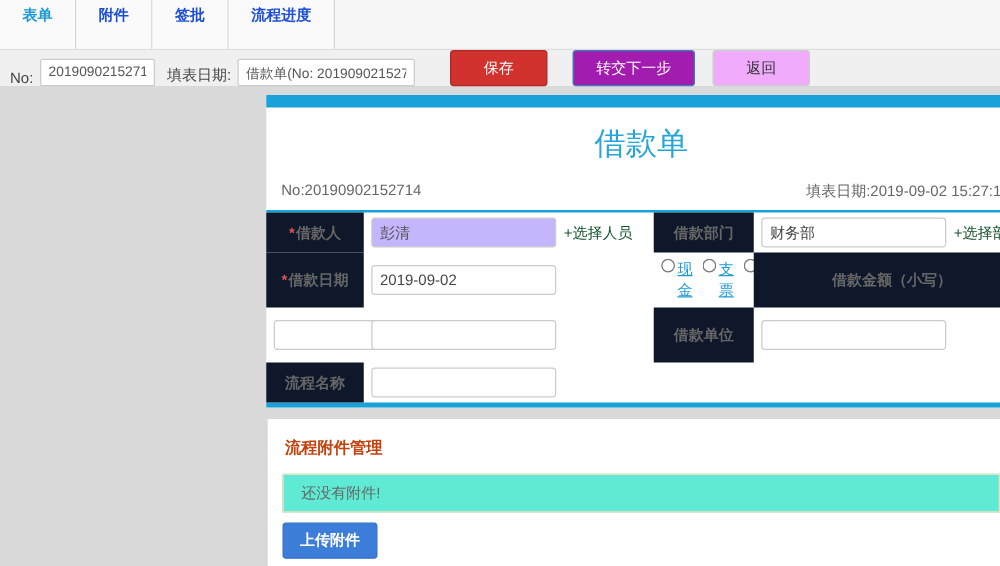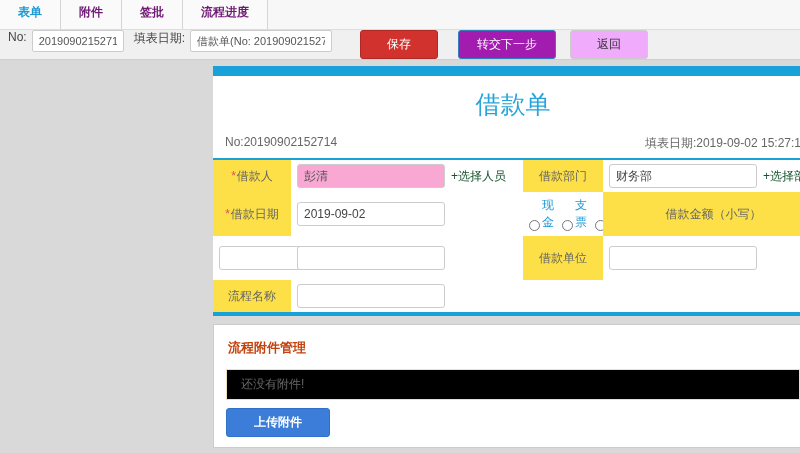--- a/index.html
+++ b/index.html
@@ -1,60 +1,60 @@
 <!DOCTYPE html>
 <html><head>
 <meta charset="utf-8">
 <style>
   * { margin:0; padding:0; box-sizing:border-box; }
   html,body { width:800px; height:453px; overflow:hidden; }
   body { background:#d9d9d9; font-family:"Liberation Sans","DejaVu Sans",sans-serif; font-size:12px; color:#333; }
 
   
-  .tabbar { display:flex; background:#f7f7f7; border-bottom:1px solid #ddd; height:30px; }
-  .tab { padding:4px 18px; font-size:12px; font-weight:bold; color:#701a75; border-right:1px solid #d5d5d5; background:#fafafa; cursor:pointer; }
+  .tabbar { display:flex; background:#f7f7f7; border-bottom:1px solid #ddd; height:40px; }
+  .tab { padding:4px 18px; font-size:12px; font-weight:bold; color:#1d4ed8; border-right:1px solid #d5d5d5; background:#fafafa; cursor:pointer; }
   .tab.active { color:#1d9ad4; }
 
   
-  .toolbar { display:flex; align-items:flex-start; height:30px; background:#f0f0f0; border-bottom:1px solid #cfcfcf; padding:0 8px; }
+  .toolbar { display:flex; align-items:flex-end; height:30px; background:#f0f0f0; border-bottom:1px solid #cfcfcf; padding:0 8px; }
   .toolbar label { color:#444; margin-right:5px; }
   .toolbar input { height:22px; border:1px solid #ccc; border-radius:2px; background:#fff; padding:0 6px; font-size:11px; color:#555; font-family:inherit; }
   .in-no { width:92px; }
   .in-pname { width:142px; margin-right:28px; }
   .btn { display:inline-block; border-radius:3px; font-size:12px; padding:5px 26px; cursor:pointer; border:1px solid transparent; }
   .btn-save { background:#d2322d; border-color:#ac2925; color:#fff; margin-right:20px; }
   .btn-next { background:#a21caf; border-color:#357ebd; color:#fff; padding:5px 18px; margin-right:14px; }
   .btn-back { background:#f0abfc; border-color:#ccc; color:#333; }
 
   
   .main { margin-left:213px; width:600px; }
 
   
   .panel-form { background:#fff; margin-top:6px; }
   .blue-bar { height:10px; background:#18a2d9; }
   .form-title { text-align:center; color:#26a5da; font-size:25px; padding:12px 0 8px; }
   .meta { display:flex; justify-content:space-between; padding:6px 12px 6px 12px; color:#666; border-bottom:2px solid #18a2d9; }
   .meta .right { padding-right:0; }
   .fgrid { display:grid; grid-template-columns:78px 232px 80px 1fr; }
   .fcell { display:flex; align-items:center; min-height:32px; padding:4px 6px; }
-  .flabel { background:#fde047; color:#666; justify-content:center; text-align:left; line-height:1.7; }
+  .flabel { background:#0f172a; color:#666; justify-content:center; text-align:left; line-height:1.7;font-weight:bold; }
   .req { color:#d9534f; margin-right:1px; }
   .fcell input[type=text] { width:148px; height:24px; border:1px solid #ccc; border-radius:3px; padding:0 6px; font-size:12px; color:#444; font-family:inherit; }
-  .fcell input.ro { background:#f9a8d4; color:#555; }
+  .fcell input.ro { background:#c4b5fd; color:#555; }
   .pick { color:#14532d; margin-left:6px; white-space:nowrap; cursor:pointer; }
   .radios { display:flex; align-items:center; gap:8px; }
-  .radios label { display:flex; align-items:flex-end; gap:2px; color:#1d9ad4; cursor:pointer; }
+  .radios label { display:flex; align-items:flex-start; gap:2px; color:#1d9ad4; cursor:pointer;text-decoration:underline; }
   .radios input { width:11px; height:11px; }
   .form-bottom { height:4px; background:#18a2d9; }
 
   
   .panel-attach { background:#fff; border:1px solid #ccc; margin-top:8px; padding:8px 12px 10px; }
   .sec-title-blue { color:#c2410c; font-size:13px; font-weight:bold; padding:6px 2px; }
-  .empty-box { background:#000000; border:1px solid #ece0ba; color:#666; padding:6px 14px; margin:6px 0 8px; }
-  .btn-upload { background:#3b7dd8; border-color:#3071c9; color:#fff; font-weight:bold; padding:5px 27px; }
+  .empty-box { background:#5eead4; border:1px solid #ece0ba; color:#666; padding:6px 14px; margin:6px 0 8px; }
+  .btn-upload { background:#3b7dd8; border-color:#3071c9; color:#fff; font-weight:bold; padding:5px 13px; }
 
   
   .panel-sign { background:#fff; border:1px solid #c97a7f; margin-top:8px; padding:8px 12px 12px; height:200px; }
   .sec-title-red { color:#d9534f; font-size:13px; font-weight:bold; padding:8px 2px; }
 </style>
 </head>
 <body>
 
 <div class="tabbar">
   <div class="tab active">表单</div>

